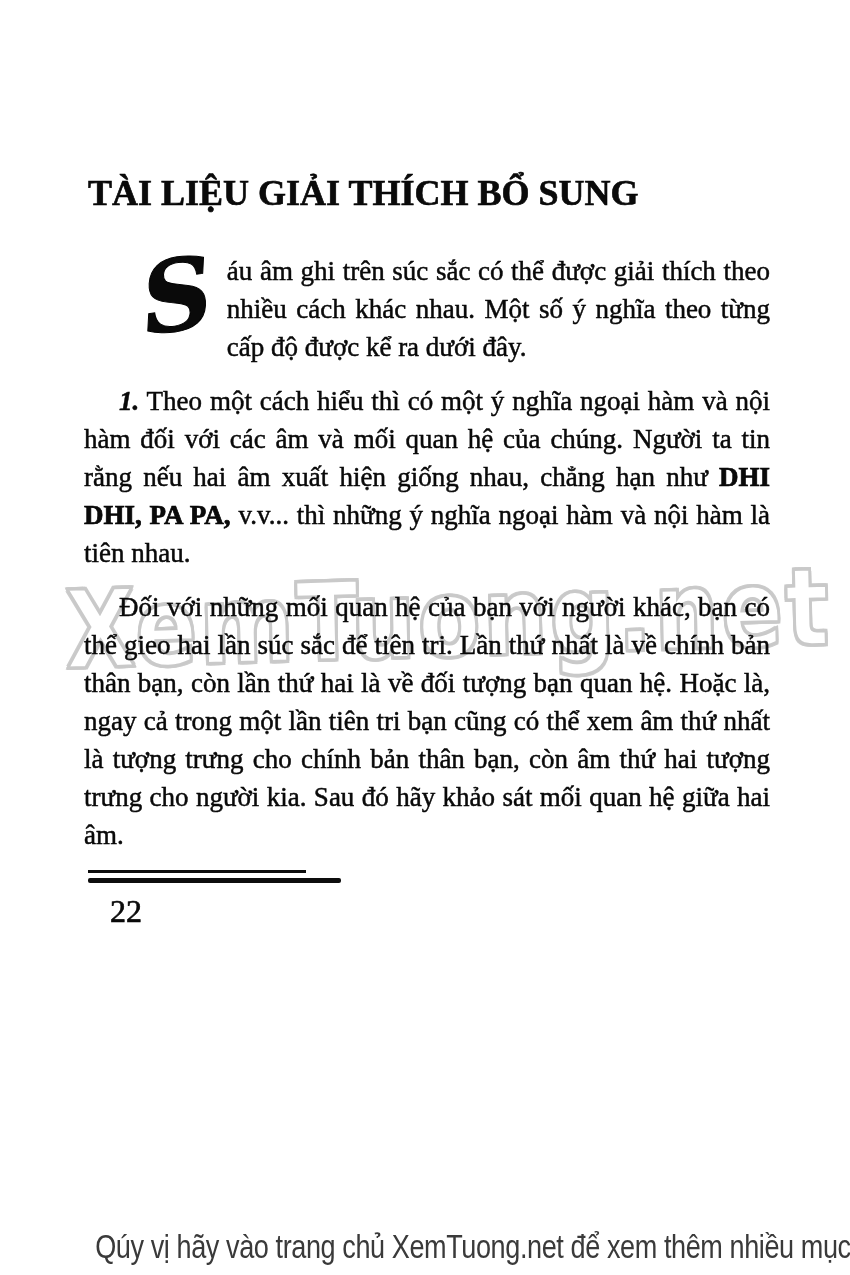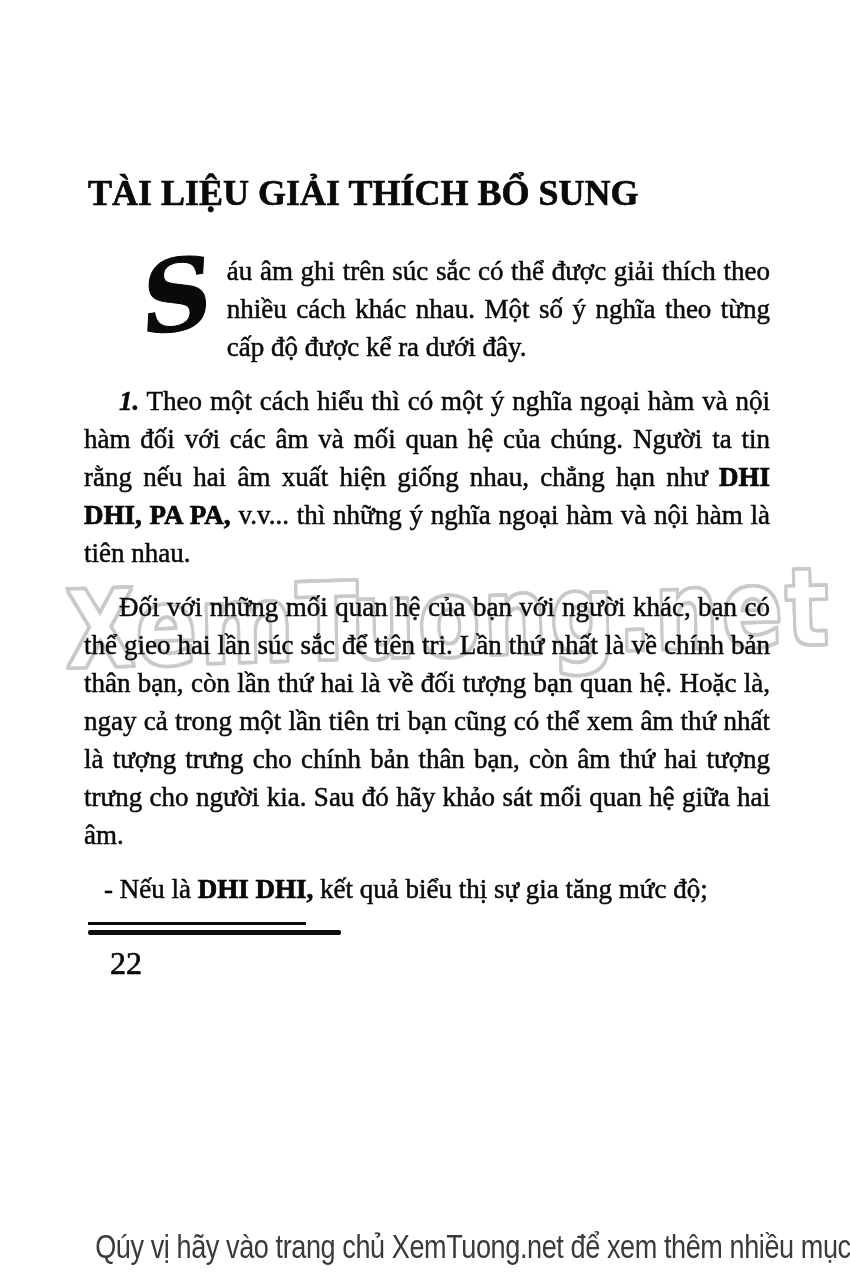--- a/index.html
+++ b/index.html
@@ -129,23 +129,20 @@
     </p>
 
     <p class="para indent">
       <span class="num">1.</span><span> Theo một cách hiểu thì có một ý nghĩa ngoại hàm và nội hàm đối với các âm và mối quan hệ của chúng. Người ta tin rằng nếu hai âm xuất hiện giống nhau, chẳng hạn như </span><span class="bold-term">DHI DHI, PA PA,</span><span> v.v... thì những ý nghĩa ngoại hàm và nội hàm là tiên nhau.</span>
     </p>
 
     <p class="para indent">Đối với những mối quan hệ của bạn với người khác, bạn có thể gieo hai lần súc sắc để tiên tri. Lần thứ nhất là về chính bản thân bạn, còn lần thứ hai là về đối tượng bạn quan hệ. Hoặc là, ngay cả trong một lần tiên tri bạn cũng có thể xem âm thứ nhất là tượng trưng cho chính bản thân bạn, còn âm thứ hai tượng trưng cho người kia. Sau đó hãy khảo sát mối quan hệ giữa hai âm.</p>
 
 
     <div class="bullet-list">
-      <p class="bullet">
-        <span>- Nếu là </span><span class="bold-term">DHI DHI,</span><span> kết quả biểu thị sự gia tăng mức độ;</span>
-      </p>
     </div>
   </div>
 
   <div class="footer-rule">
     <div class="line-thin"></div>
     <div class="line-thick"></div>
   </div>
   <div class="page-number">22</div>
 </div>
 

